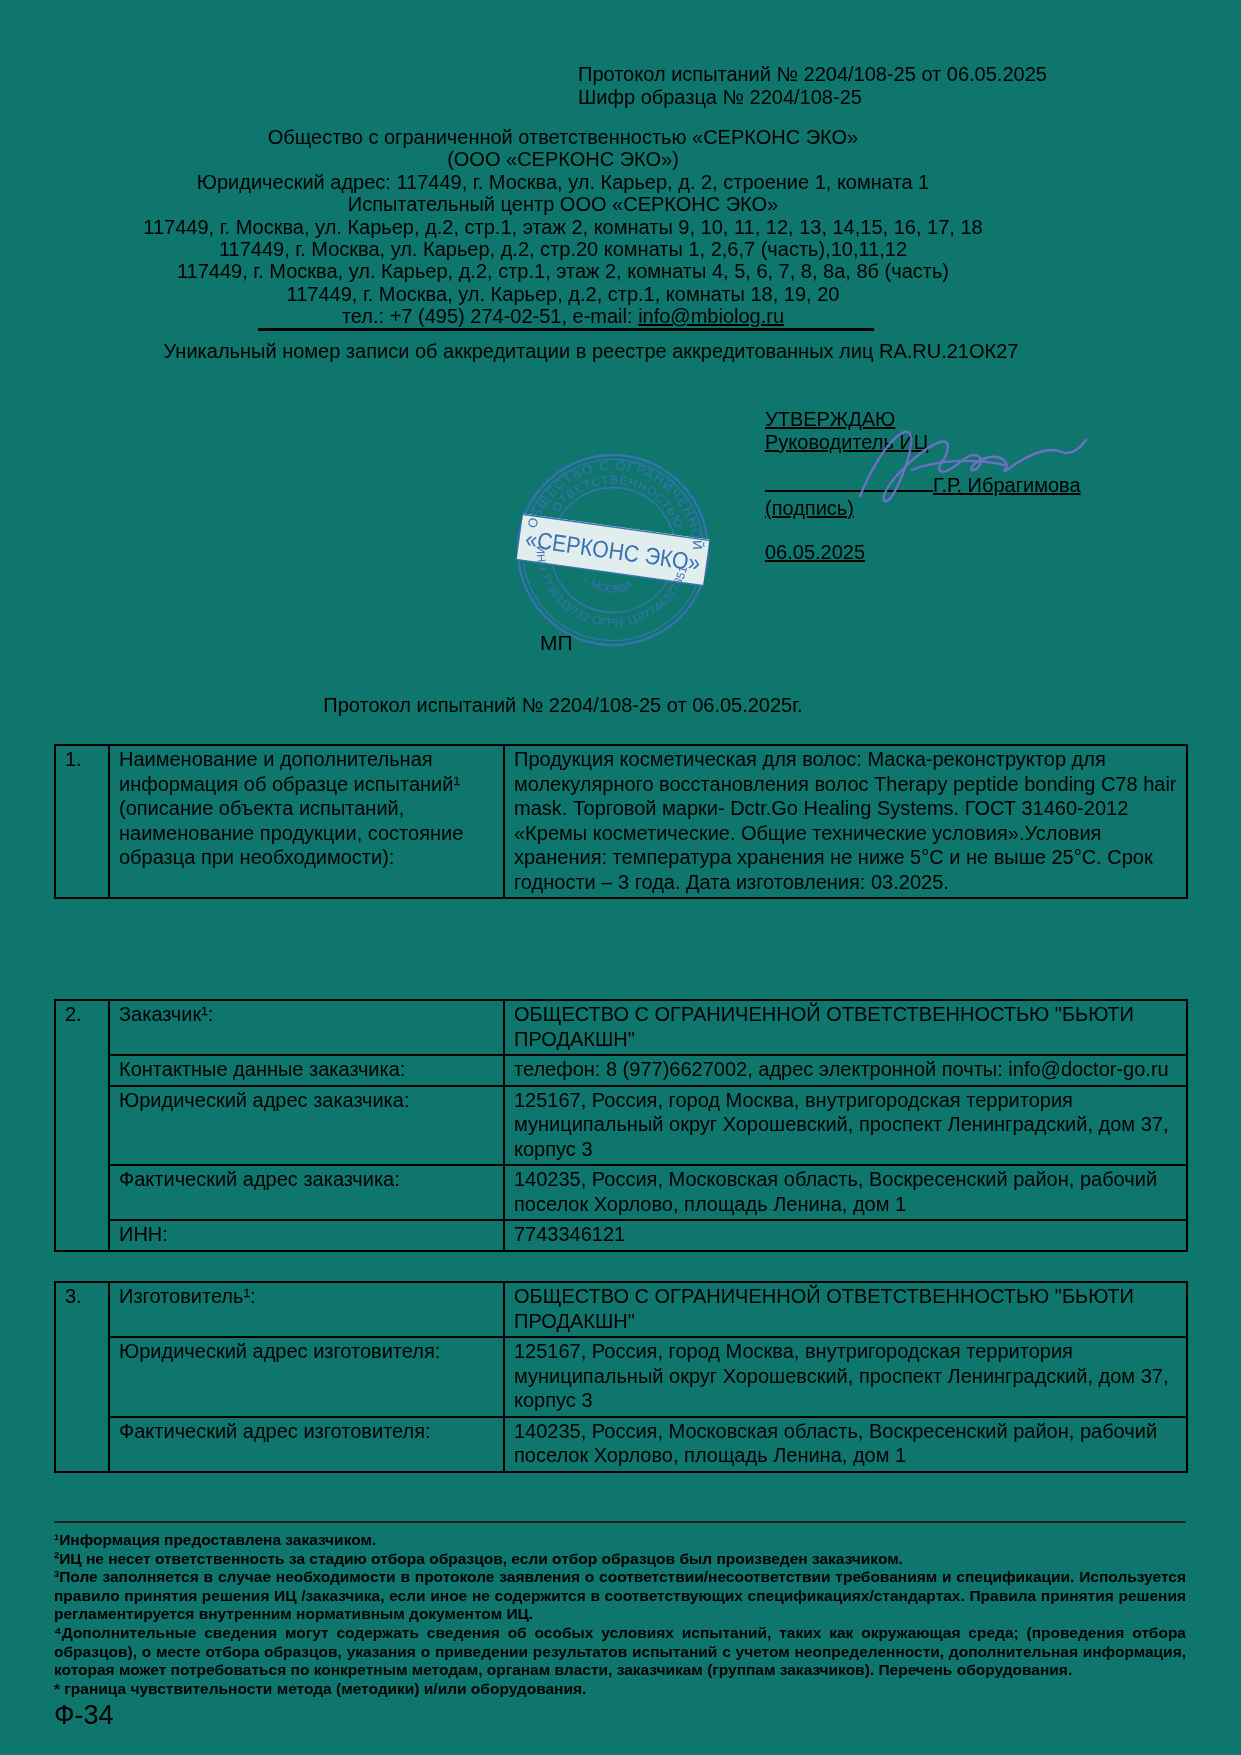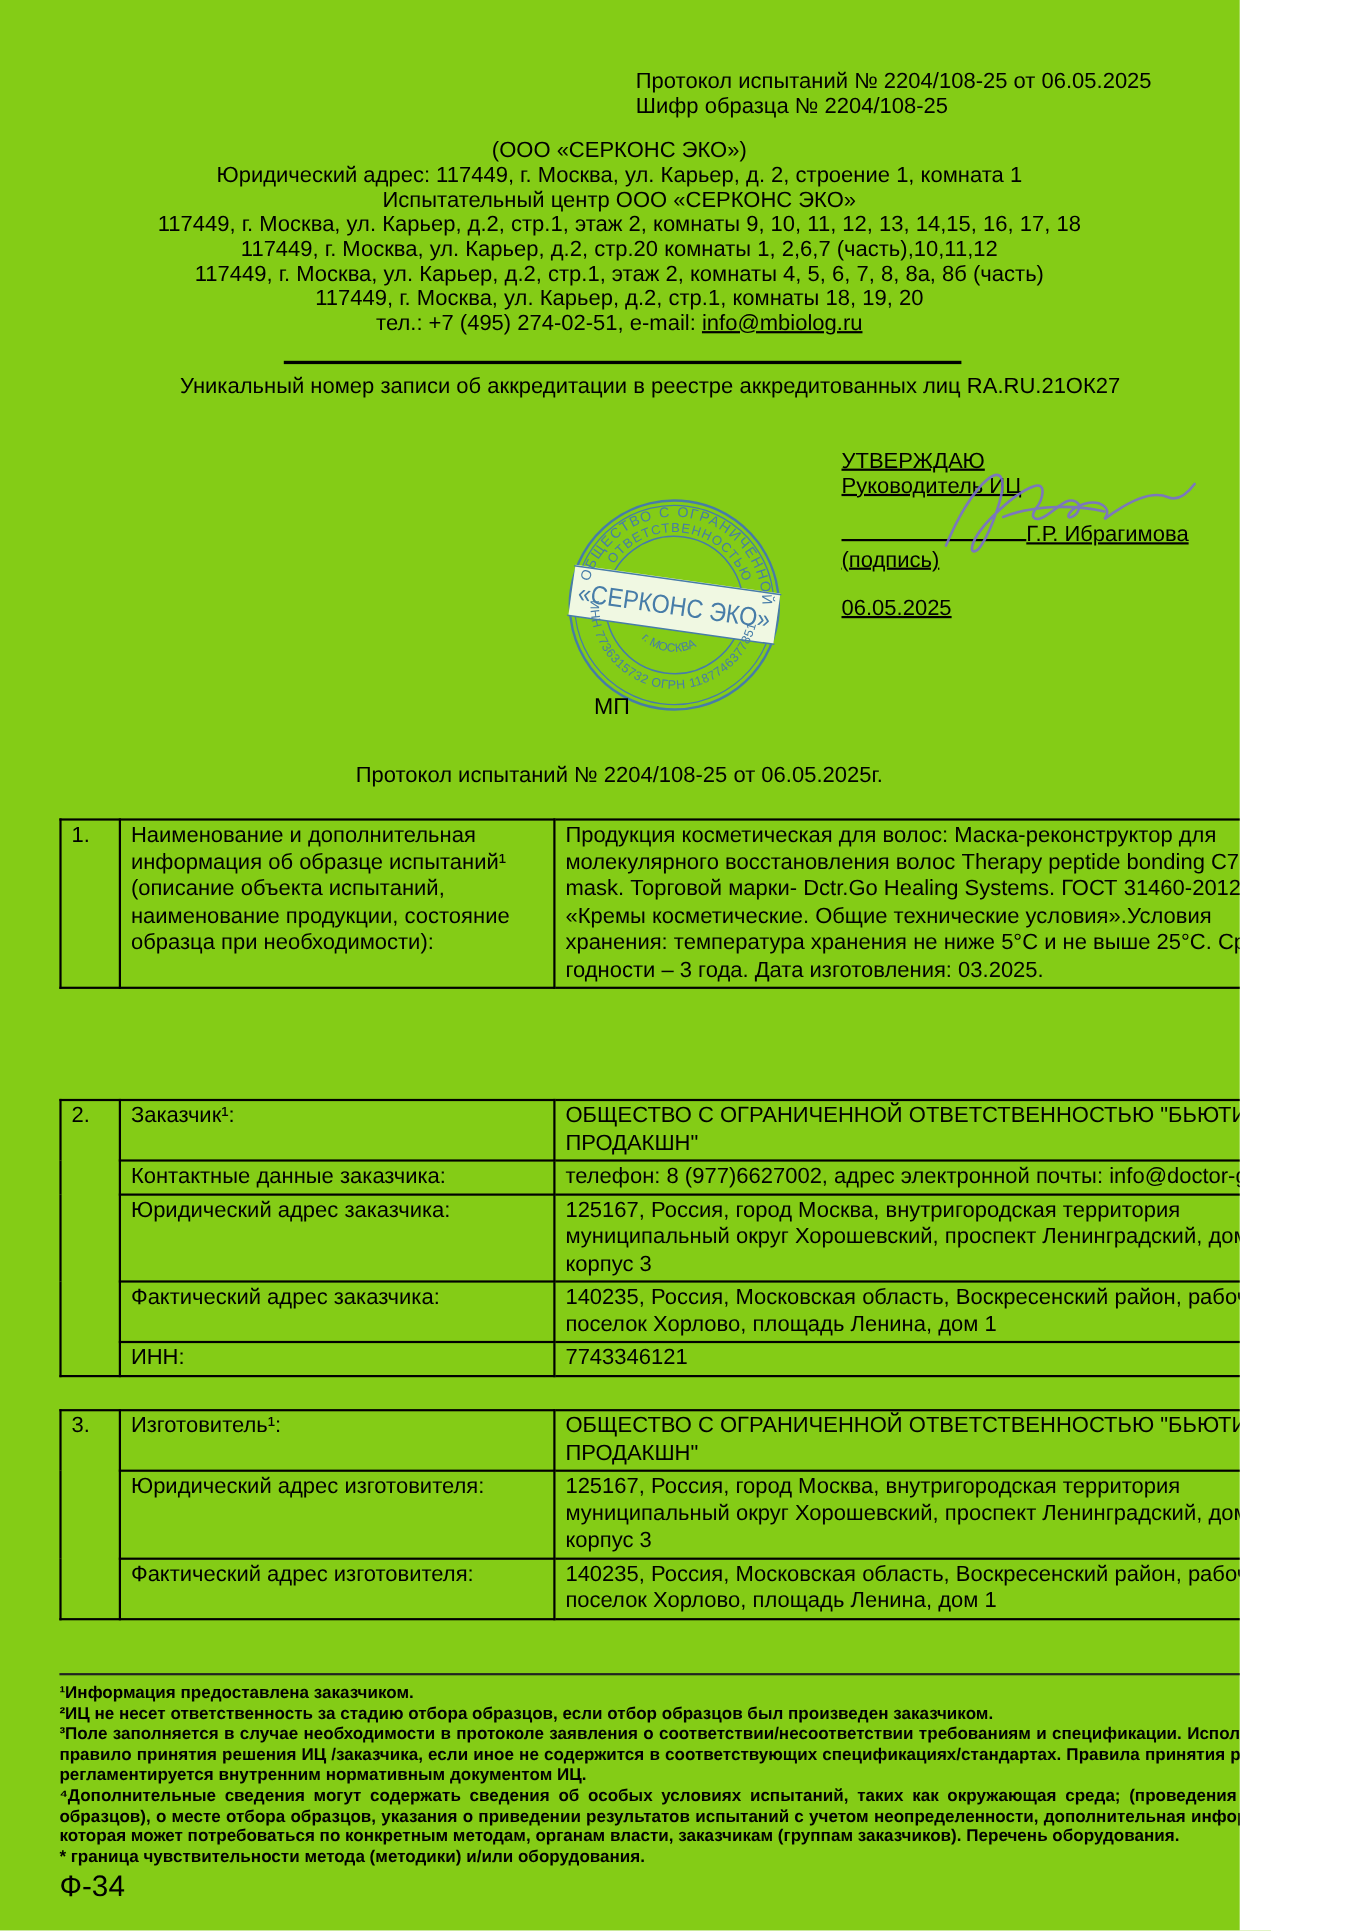--- a/index.html
+++ b/index.html
@@ -1,16 +1,16 @@
 <!DOCTYPE html>
 <html lang="ru"><head>
 <meta charset="utf-8">
 <style>
   html,body{margin:0;padding:0;background:#fff;}
-  .page{position:relative;width:1127px;height:1755px;background:#84cc16;overflow:hidden;
+  .page{position:relative;width:1241px;height:1755px;background:#0f766e;overflow:hidden;
         font-family:"Liberation Sans",sans-serif;color:#000;}
 
   .hdr{position:absolute;left:578px;top:63px;font-size:20px;line-height:23px;}
 
   .center-block{position:absolute;left:0;top:126px;width:1126px;text-align:center;
                 font-size:20px;line-height:22.4px;}
   .email{color:#000;text-decoration:underline;cursor:pointer;text-align:center;}
 
   .rule{position:absolute;left:258px;top:328px;width:616px;height:3px;background:#000;}
   .accred{position:absolute;left:0;top:340px;width:1126px;text-align:center;font-size:20px;margin-left:28px;}
@@ -47,20 +47,21 @@
 
 <div class="page">
 
   <div class="hdr">
     <div>Протокол испытаний № 2204/108-25 от 06.05.2025</div>
     <div>Шифр образца № 2204/108-25</div>
   </div>
 
   <div class="center-block">
     <div>
+        <div>Общество с ограниченной ответственностью «СЕРКОНС ЭКО»</div>
         <div>(ООО «СЕРКОНС ЭКО»)</div>
         <div>Юридический адрес: 117449, г. Москва, ул. Карьер, д. 2, строение 1, комната 1</div>
         <div>Испытательный центр ООО «СЕРКОНС ЭКО»</div>
         <div>117449, г. Москва, ул. Карьер, д.2, стр.1, этаж 2, комнаты 9, 10, 11, 12, 13, 14,15, 16, 17, 18</div>
         <div>117449, г. Москва, ул. Карьер, д.2, стр.20 комнаты 1, 2,6,7 (часть),10,11,12</div>
         <div>117449, г. Москва, ул. Карьер, д.2, стр.1, этаж 2, комнаты 4, 5, 6, 7, 8, 8а, 8б (часть)</div>
         <div>117449, г. Москва, ул. Карьер, д.2, стр.1, комнаты 18, 19, 20</div>
       </div>
     <div><span>тел.: +7 (495) 274-02-51, e-mail: </span><a class="email">info@mbiolog.ru</a></div>
   </div>

